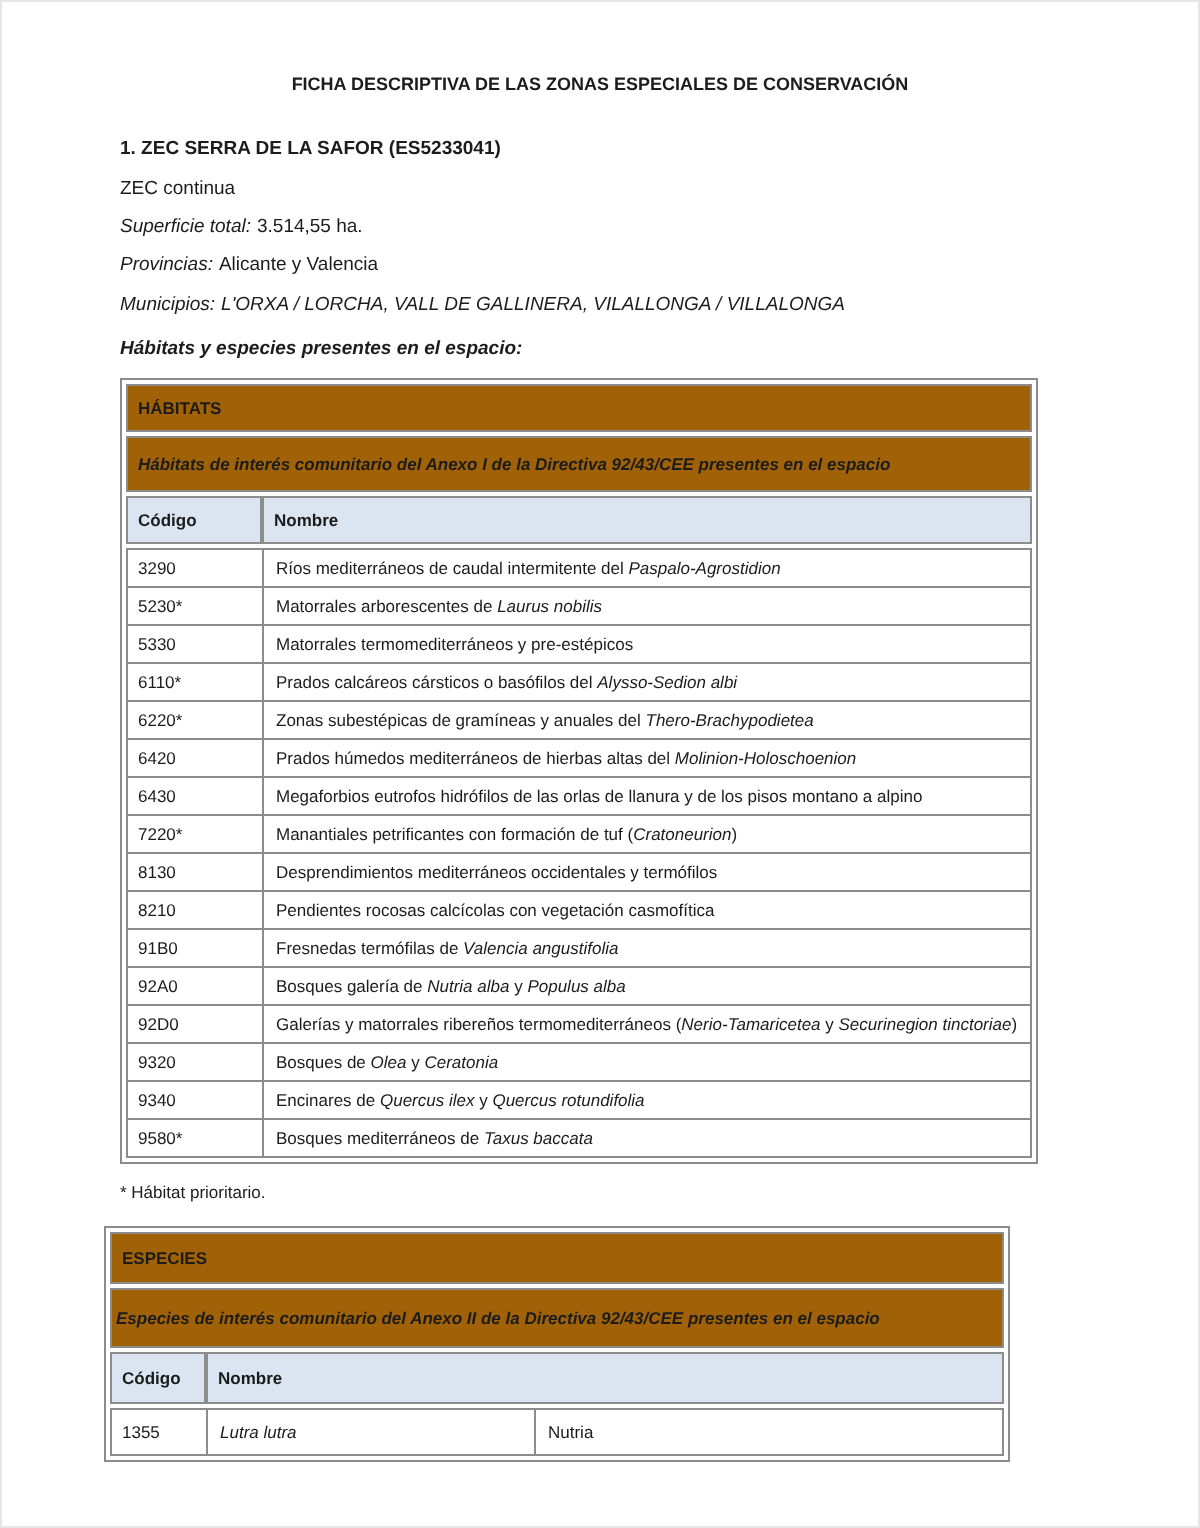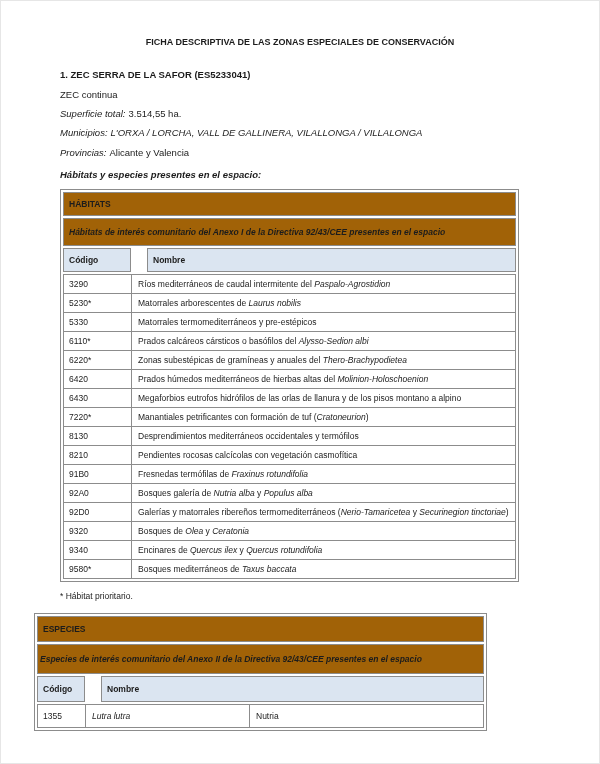--- a/index.html
+++ b/index.html
@@ -47,21 +47,21 @@
   .tblwrap > * + * { margin-top:2px; }
   .band {
     border:1px solid #8c8c8c;
     background:#a16207;
     font-size:8.5px;
     font-weight:bold;
     line-height:10px;
     padding:6px 5px;
   }
   .band.sub { font-style:italic; padding:8px 5px; }
-  .colhead { display:flex; gap:16px; }
+  .colhead { display:flex; gap:0; }
   .colhead .hc {
     border:1px solid #8c8c8c;
     background:#dbe5f1;
     font-size:8.5px;
     font-weight:bold;
     line-height:10px;
     padding:6px 5px;
   }
   .colhead .c1 { width:68px; flex:0 0 auto; }
   .colhead .c2 { flex:1; }
@@ -73,41 +73,41 @@
     padding:4px 6px;
     vertical-align:middle;
     overflow:hidden;
     white-space:nowrap;
   }
   .grid td.code { width:68px; padding-left:5px; }
   .grid .it { font-style:italic; }
   .footnote { margin:9px 60px 0; font-size:8.5px; }
 
   
-  .tblwrap.species { margin-left:34px; margin-top:12px; width:453px; }
+  .tblwrap.species { margin-left:52px; margin-top:12px; width:453px; }
   .species .band { padding:7px 5px; }
   .species .band.sub { padding:9px 2px; }
   .species .colhead .hc { padding:7px 5px; }
   .species .colhead .c1 { width:48px; }
   .species .grid td { padding:6px 6px; }
   .species .grid td.code { width:48px; padding-left:5px; }
   .species .grid td.sci { width:164px; }
 </style>
 </head>
 <body>
 
 <div class="doc-title">FICHA DESCRIPTIVA DE LAS ZONAS ESPECIALES DE CONSERVACIÓN</div>
 
 <div class="site-heading">1. ZEC SERRA DE LA SAFOR (ES5233041)</div>
 
 <div class="meta">
   <div>ZEC continua</div>
   <div><span class="lbl">Superficie total:</span><span>3.514,55 ha.</span></div>
+  <div><span class="lbl">Provincias:</span><span>Alicante y Valencia</span></div>
   <div><span class="lbl">Municipios:</span><span class="it">L'ORXA / LORCHA, VALL DE GALLINERA, VILALLONGA / VILLALONGA</span></div>
-  <div><span class="lbl">Provincias:</span><span>Alicante y Valencia</span></div>
 </div>
 
 <div class="intro">Hábitats y especies presentes en el espacio:</div>
 
 <div class="tblwrap">
   <div class="band">HÁBITATS</div>
   <div class="band sub">Hábitats de interés comunitario del Anexo I de la Directiva 92/43/CEE presentes en el espacio</div>
   <div class="colhead">
     <div class="hc c1">Código</div>
     <div class="hc c2">Nombre</div>
@@ -149,21 +149,21 @@
         <tr>
           <td class="code">8130</td>
           <td><span>Desprendimientos mediterráneos occidentales y termófilos</span></td>
         </tr>
         <tr>
           <td class="code">8210</td>
           <td><span>Pendientes rocosas calcícolas con vegetación casmofítica</span></td>
         </tr>
         <tr>
           <td class="code">91B0</td>
-          <td><span>Fresnedas termófilas de </span><span class="it">Fraxinus rotundifolia</span></td>
+          <td><span>Fresnedas termófilas de </span><span class="it">Valencia angustifolia</span></td>
         </tr>
         <tr>
           <td class="code">92A0</td>
           <td><span>Bosques galería de </span><span class="it">Nutria alba</span><span> y </span><span class="it">Populus alba</span></td>
         </tr>
         <tr>
           <td class="code">92D0</td>
           <td><span>Galerías y matorrales ribereños termomediterráneos (</span><span class="it">Nerio-Tamaricetea</span><span> y </span><span class="it">Securinegion tinctoriae</span><span>)</span></td>
         </tr>
         <tr>

